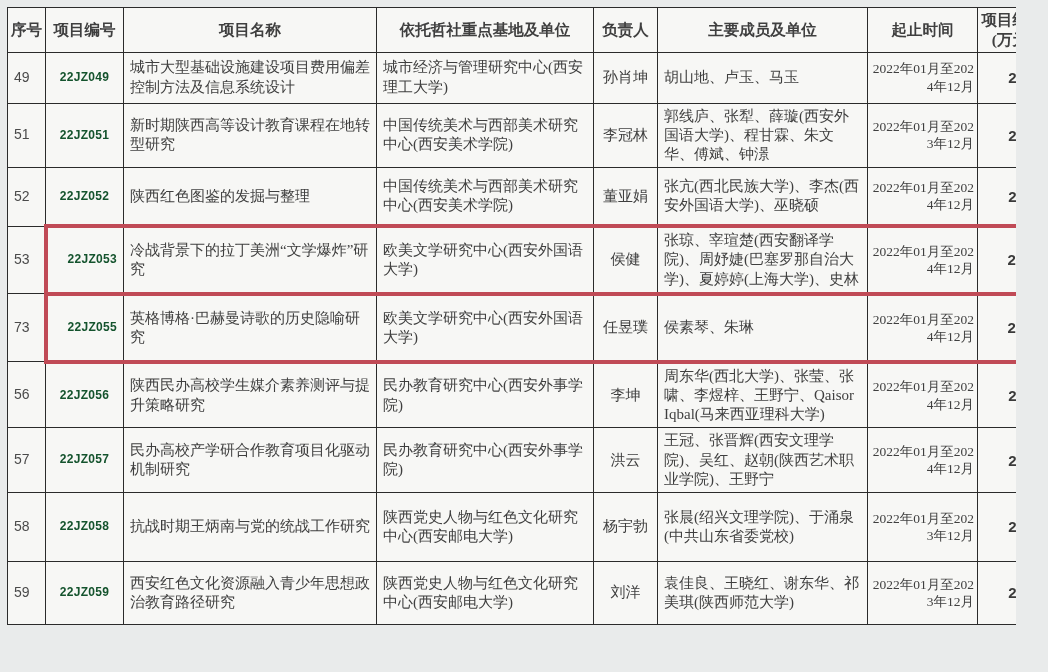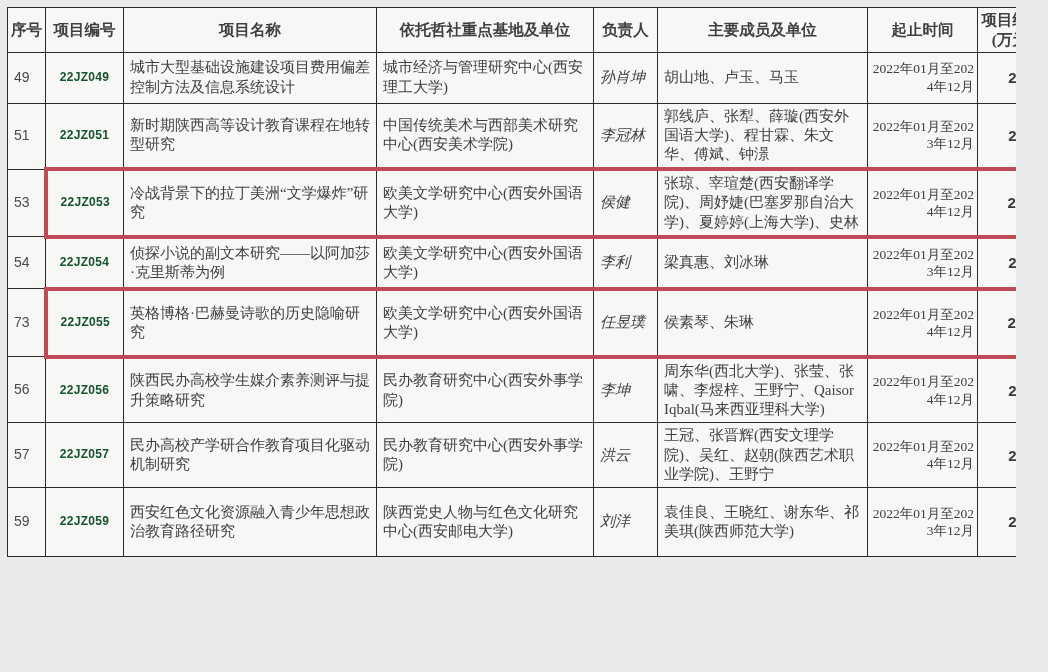--- a/index.html
+++ b/index.html
@@ -39,42 +39,42 @@
     font-weight:bold;
     text-align:center;
     font-size:15.5px;
     height:38px;
     white-space:pre-line;
     padding:2px 2px;
   }
   td.col-no{text-align:left;font-family:"Liberation Sans","DejaVu Sans",sans-serif;font-size:14px;color:#4a4a4a;}
   td.col-code{text-align:center;font-family:"Liberation Sans","DejaVu Sans",sans-serif;font-weight:bold;font-size:12px;letter-spacing:.3px;color:#14532d;}
   td.col-name,td.col-base,td.col-members{text-align:left;}
-  td.col-leader{text-align:left;font-style:italic;}
+  td.col-leader{text-align:center;}
   td.col-period{font-size:13.5px;padding:3px 3px;text-align:right;}
   td.col-fund{text-align:center;font-family:"Liberation Sans","DejaVu Sans",sans-serif;font-weight:bold;font-size:15px;color:#3a3a3a;}
 
   
   tbody tr:nth-child(1) td{height:44px;}
   tbody tr:nth-child(2) td{height:44px;}
   tbody tr:nth-child(3) td{height:50px;}
   tbody tr:nth-child(4) td{height:42px;}
   tbody tr:nth-child(5) td{height:58px;}
   tbody tr:nth-child(6) td{height:40px;}
   tbody tr:nth-child(7) td{height:41px;}
   tbody tr:nth-child(8) td{height:62px;}
   tbody tr:nth-child(9) td{height:56px;}
   tbody tr:nth-child(10) td{height:46px;}
   tbody tr:nth-child(11) td{height:44px;}
   tbody tr:nth-child(12) td{height:50px;}
 
   
   tr.highlight td{border-top:4px solid var(--red);border-bottom:4px solid var(--red);}
   tr.highlight td.col-no{border-top:1.5px solid var(--line);border-bottom:1.5px solid var(--line);margin-top:28px;}
-  tr.highlight td.col-code{border-left:4px solid var(--red);}
+  tr.highlight td.col-code{border-left:4px solid var(--red);text-align:right;}
   tr.highlight td.col-fund{border-right:4px solid var(--red);}
 </style>
 </head>
 <body>
 
 <div class="sheet">
   <table>
     <colgroup>
       <col style="width:38px">
         <col style="width:78px">
@@ -112,38 +112,38 @@
         <tr>
     <td class="col-no">51</td>
     <td class="col-code">22JZ051</td>
     <td class="col-name">新时期陕西高等设计教育课程在地转型研究</td>
     <td class="col-base">中国传统美术与西部美术研究中心(西安美术学院)</td>
     <td class="col-leader">李冠林</td>
     <td class="col-members">郭线庐、张犁、薛璇(西安外国语大学)、程甘霖、朱文华、傅斌、钟澋</td>
     <td class="col-period">2022年01月至2023年12月</td>
     <td class="col-fund">2</td>
   </tr>
+        <tr>
+    <td class="col-no">52</td>
+    <td class="col-code">22JZ052</td>
+    <td class="col-name">陕西红色图鉴的发掘与整理</td>
+    <td class="col-base">中国传统美术与西部美术研究中心(西安美术学院)</td>
+    <td class="col-leader">董亚娟</td>
+    <td class="col-members">张亢(西北民族大学)、李杰(西安外国语大学)、巫晓硕</td>
+    <td class="col-period">2022年01月至2024年12月</td>
+    <td class="col-fund">2</td>
+  </tr>
         <tr class="highlight">
     <td class="col-no">53</td>
     <td class="col-code">22JZ053</td>
     <td class="col-name">冷战背景下的拉丁美洲“文学爆炸”研究</td>
     <td class="col-base">欧美文学研究中心(西安外国语大学)</td>
     <td class="col-leader">侯健</td>
     <td class="col-members">张琼、宰瑄楚(西安翻译学院)、周妤婕(巴塞罗那自治大学)、夏婷婷(上海大学)、史林</td>
     <td class="col-period">2022年01月至2024年12月</td>
-    <td class="col-fund">2</td>
-  </tr>
-        <tr>
-    <td class="col-no">54</td>
-    <td class="col-code">22JZ054</td>
-    <td class="col-name">侦探小说的副文本研究——以阿加莎·克里斯蒂为例</td>
-    <td class="col-base">欧美文学研究中心(西安外国语大学)</td>
-    <td class="col-leader">李利</td>
-    <td class="col-members">梁真惠、刘冰琳</td>
-    <td class="col-period">2022年01月至2023年12月</td>
     <td class="col-fund">2</td>
   </tr>
         <tr class="highlight">
     <td class="col-no">73</td>
     <td class="col-code">22JZ055</td>
     <td class="col-name">英格博格·巴赫曼诗歌的历史隐喻研究</td>
     <td class="col-base">欧美文学研究中心(西安外国语大学)</td>
     <td class="col-leader">任昱璞</td>
     <td class="col-members">侯素琴、朱琳</td>
     <td class="col-period">2022年01月至2024年12月</td>
@@ -163,20 +163,30 @@
     <td class="col-no">57</td>
     <td class="col-code">22JZ057</td>
     <td class="col-name">民办高校产学研合作教育项目化驱动机制研究</td>
     <td class="col-base">民办教育研究中心(西安外事学院)</td>
     <td class="col-leader">洪云</td>
     <td class="col-members">王冠、张晋辉(西安文理学院)、吴红、赵朝(陕西艺术职业学院)、王野宁</td>
     <td class="col-period">2022年01月至2024年12月</td>
     <td class="col-fund">2</td>
   </tr>
         <tr>
+    <td class="col-no">58</td>
+    <td class="col-code">22JZ058</td>
+    <td class="col-name">抗战时期王炳南与党的统战工作研究</td>
+    <td class="col-base">陕西党史人物与红色文化研究中心(西安邮电大学)</td>
+    <td class="col-leader">杨宇勃</td>
+    <td class="col-members">张晨(绍兴文理学院)、于涌泉(中共山东省委党校)</td>
+    <td class="col-period">2022年01月至2023年12月</td>
+    <td class="col-fund">2</td>
+  </tr>
+        <tr>
     <td class="col-no">59</td>
     <td class="col-code">22JZ059</td>
     <td class="col-name">西安红色文化资源融入青少年思想政治教育路径研究</td>
     <td class="col-base">陕西党史人物与红色文化研究中心(西安邮电大学)</td>
     <td class="col-leader">刘洋</td>
     <td class="col-members">袁佳良、王晓红、谢东华、祁美琪(陕西师范大学)</td>
     <td class="col-period">2022年01月至2023年12月</td>
     <td class="col-fund">2</td>
   </tr>
       </tbody>

